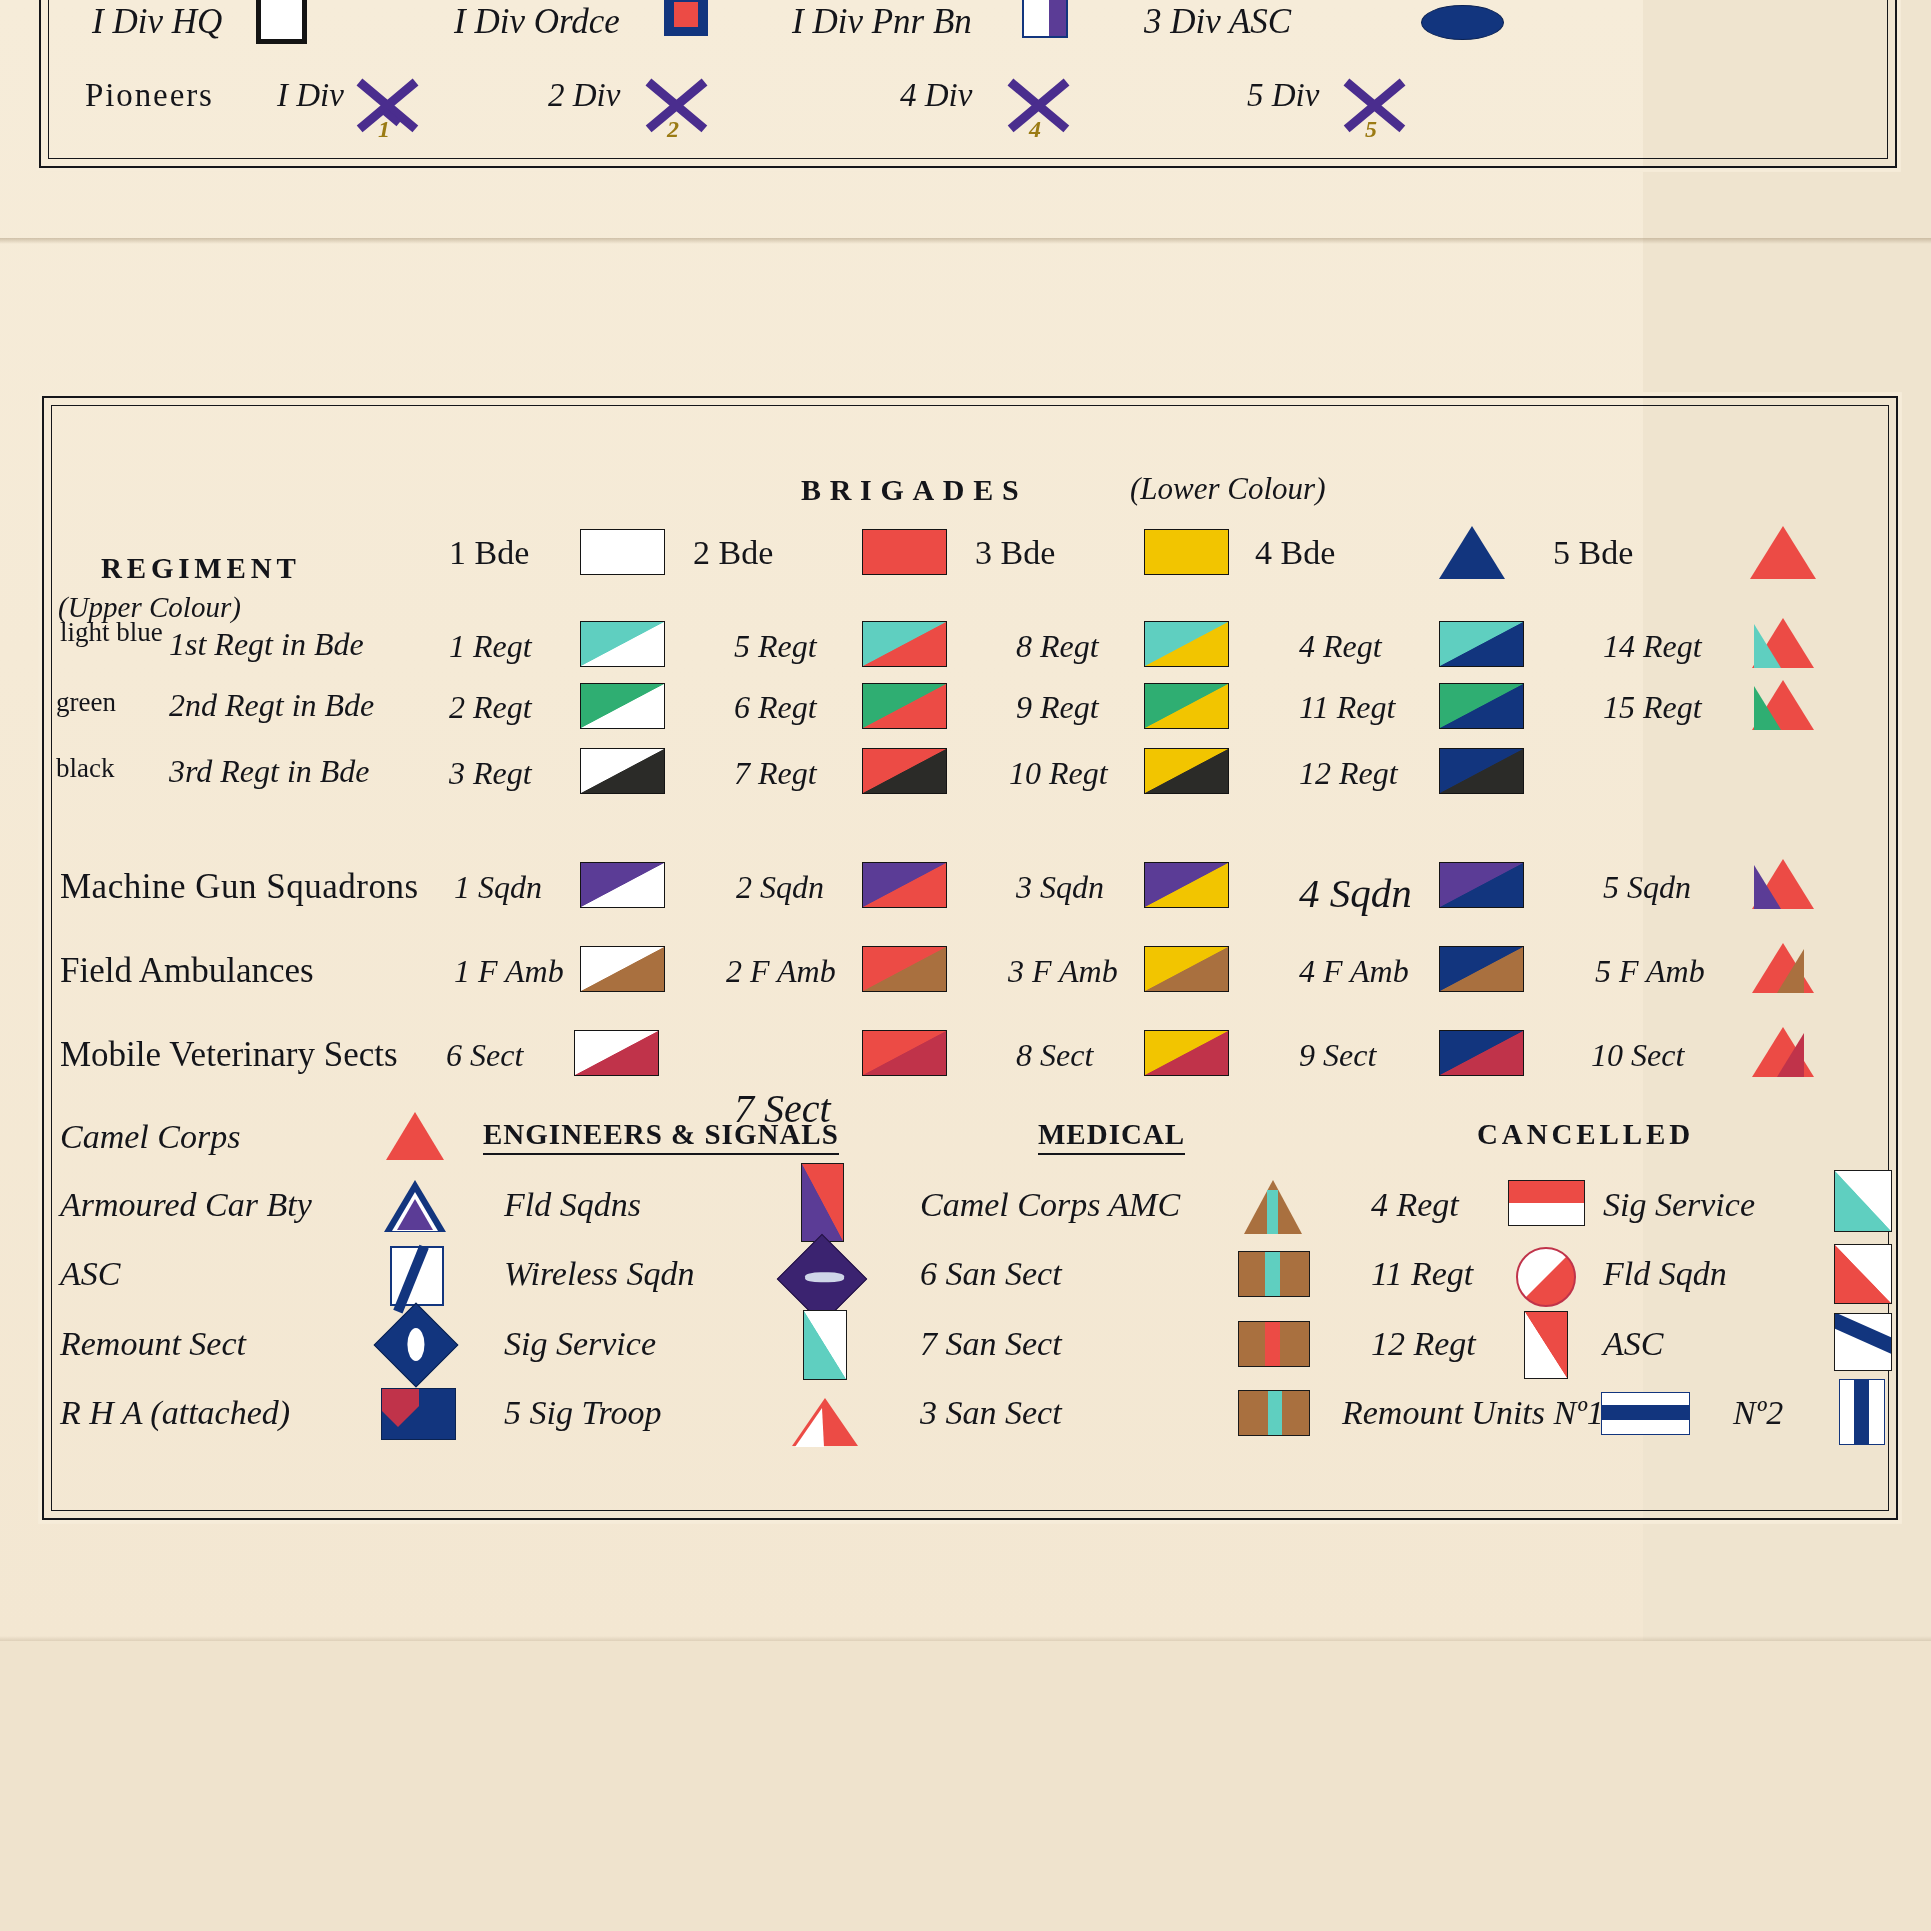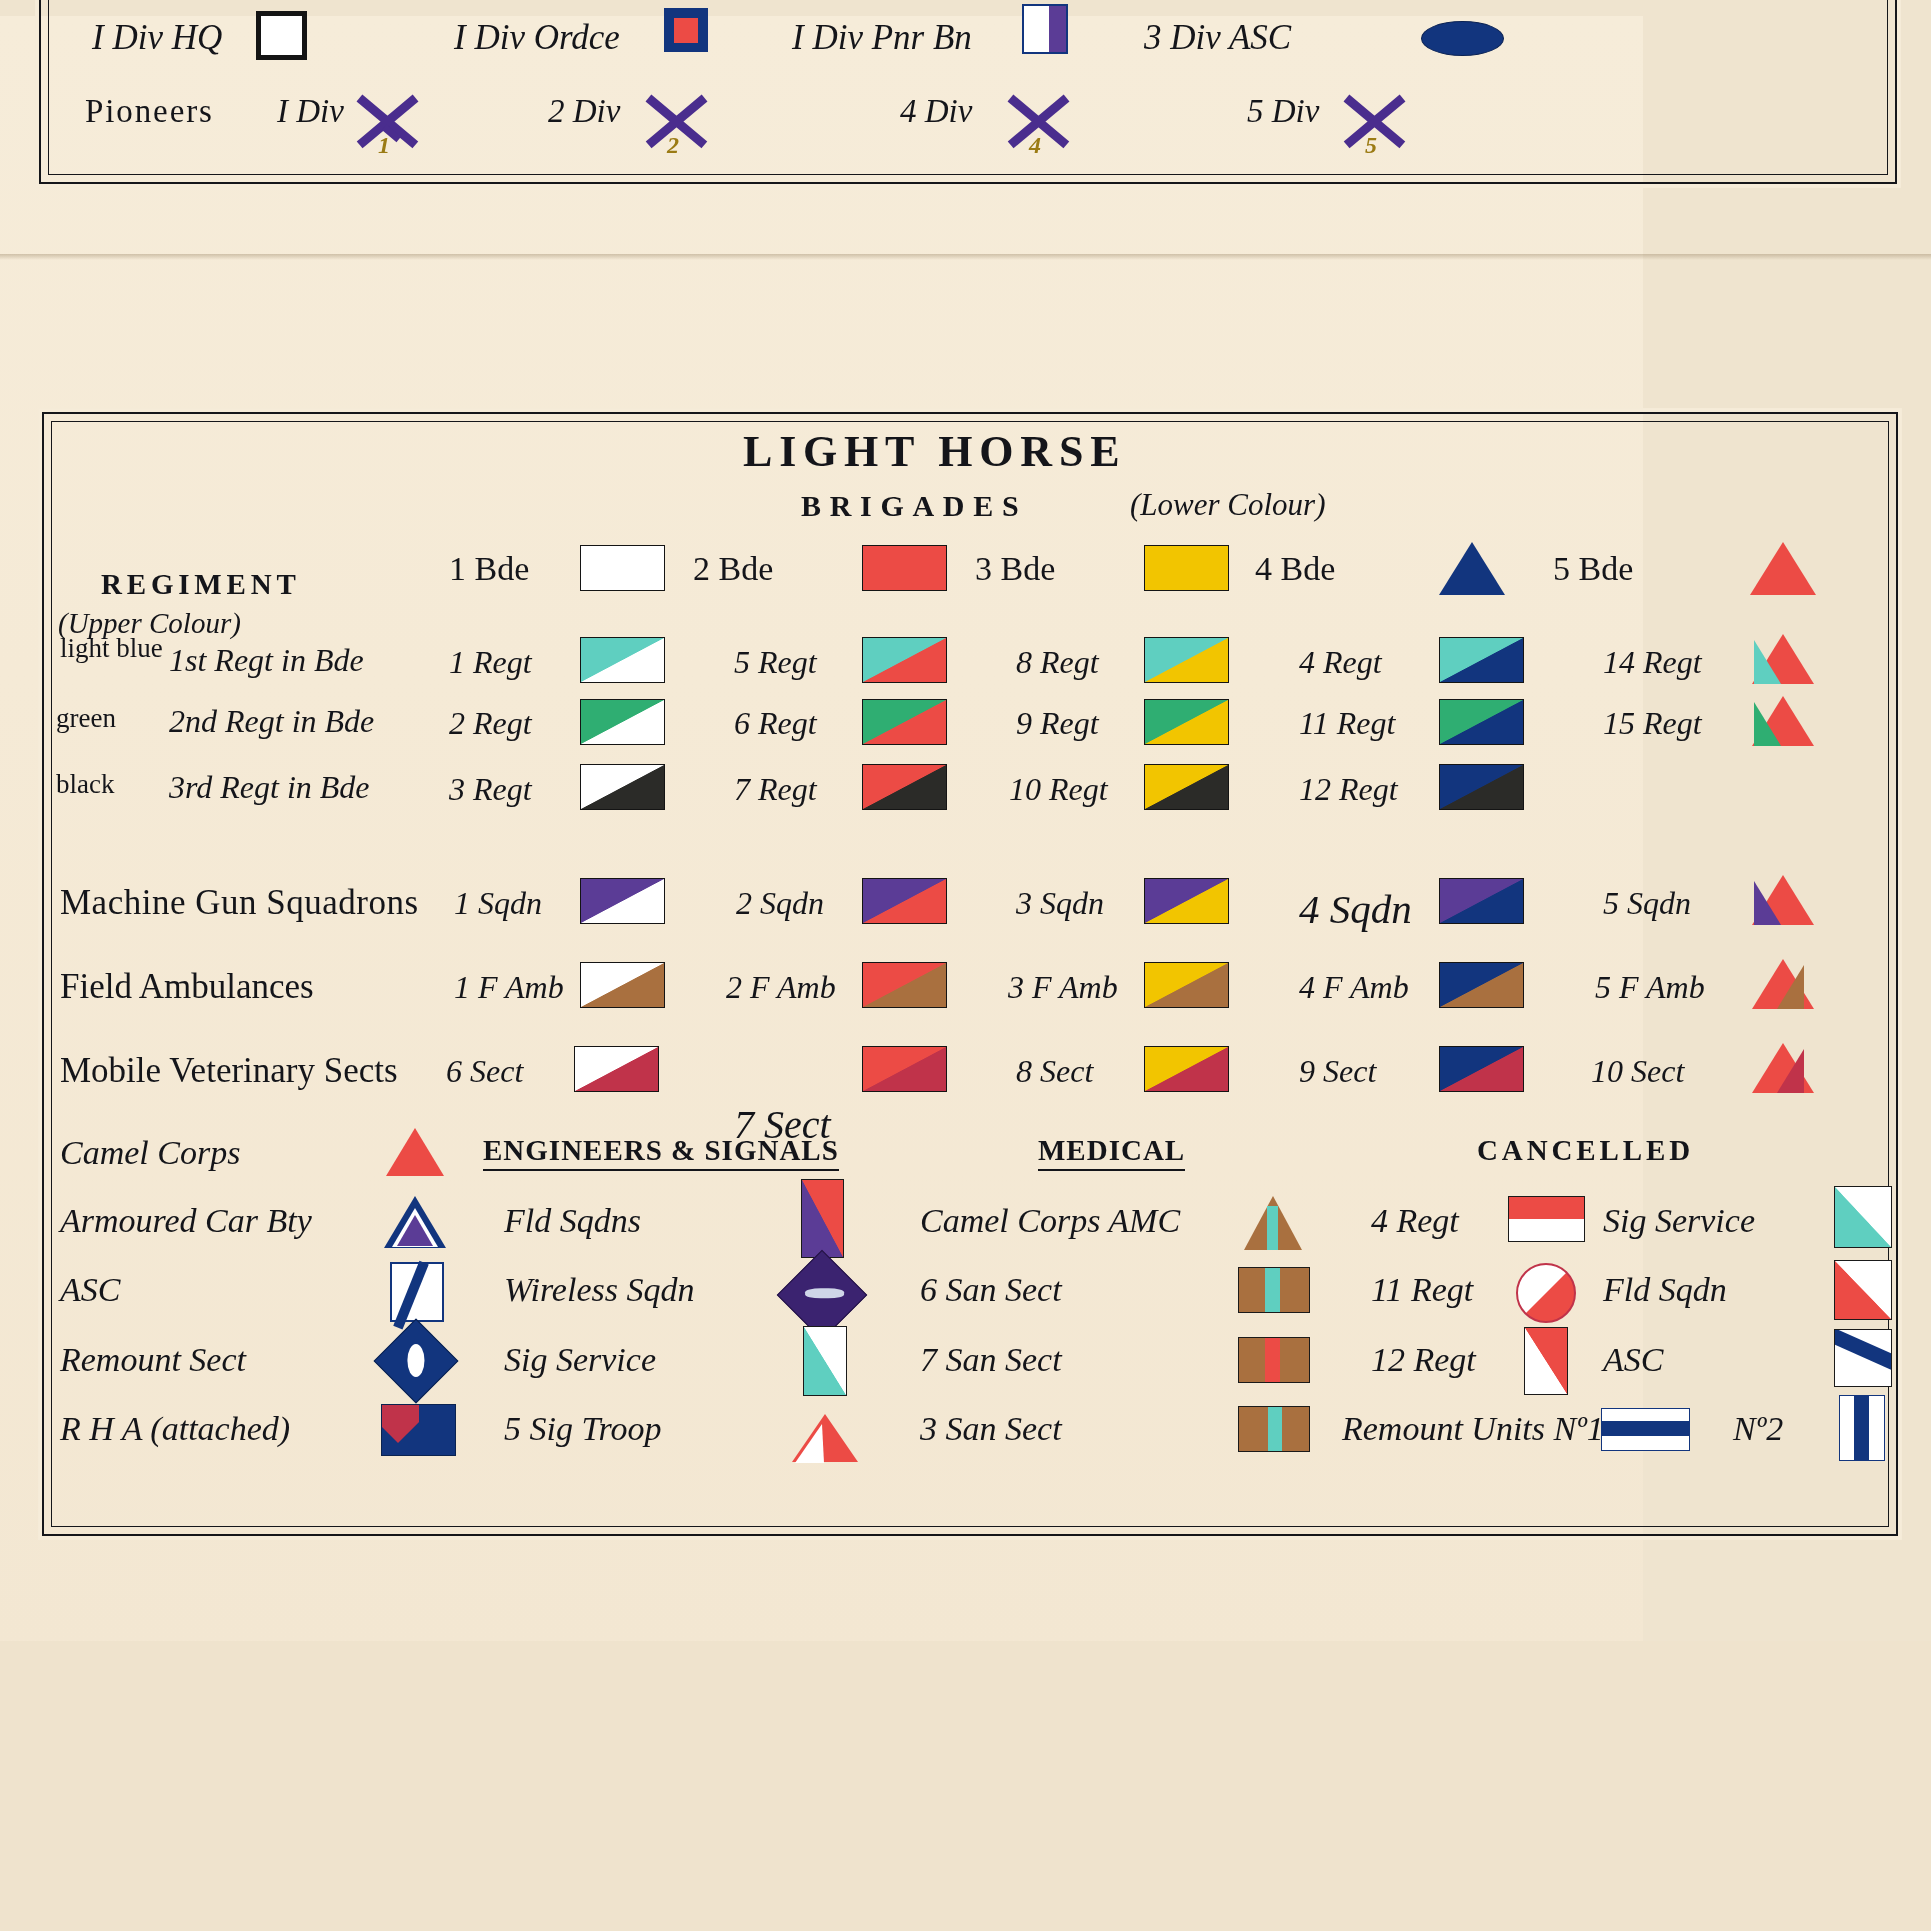--- a/index.html
+++ b/index.html
@@ -5,21 +5,21 @@
   html,body{margin:0;padding:0;}
   body{
     width:1931px;height:1931px;
     background:#efe4cf;
     font-family:"Liberation Serif", serif;
     overflow:hidden;
     position:relative;
   }
   
   .paper{
-    position:absolute;left:0;top:16px;width:1619px;height:1641px;
+    position:absolute;left:0;top:0;width:1619px;height:1641px;
     background:linear-gradient(180deg,#f6ecd9 0%,#f5ead6 40%,#f3e7d2 100%);
     padding-left:24px;
   }
   .paper-edge{
     position:absolute;left:0;width:1931px;height:5.8px;
     background:linear-gradient(180deg,rgba(160,140,110,.45),rgba(160,140,110,0));
   }
   .paper-bottom{
     position:absolute;left:0;top:1636px;width:1931px;height:9.7px;
     background:linear-gradient(0deg,rgba(150,130,100,.45),rgba(150,130,100,0));
@@ -113,21 +113,20 @@
   <div class="sym" style="left:1330px;top:66px;width:83px;height:75px;">
     <div style="position:absolute;left:7.7px;top:35px;width:73px;height:8.7px;background:#4a2d8e;transform:rotate(40deg);"></div>
     <div style="position:absolute;left:7.7px;top:35px;width:73px;height:8.7px;background:#4a2d8e;transform:rotate(-40deg);"></div>
     <div style="position:absolute;left:35px;top:50px;color:#9b7b14;font-size:24px;font-weight:700;font-style:italic;">5</div>
   </div>
 
   <div class="frame" style="left:42px;top:396px;width:1852px;height:1120px;">
     <div class="inner"></div>
   </div>
 
-  <div class="hdr" style="left:743px;top:410px;font-size:44px;font-variant:small-caps;letter-spacing:6.8px;">LIGHT HORSE</div>
   <div class="hdr" style="left:801px;top:473px;font-size:30px;letter-spacing:8.7px;">BRIGADES</div>
   <div class="lbl" style="left:1130px;top:471px;font-size:31px;">(Lower Colour)</div>
 
   <div class="hdr" style="left:101px;top:552px;font-size:29px;letter-spacing:4.8px;">REGIMENT</div>
   <div class="lbl" style="left:58px;top:591px;font-size:29px;">(Upper Colour)</div>
 
   <div class="lbl up" style="left:449px;top:534px;font-size:34px;">1 Bde</div>
   <div class="sym rect" style="left:580px;top:529px;width:83px;height:44px;background:#ffffff;"></div>
 
   <div class="lbl up" style="left:693px;top:534px;font-size:34px;">2 Bde</div>

